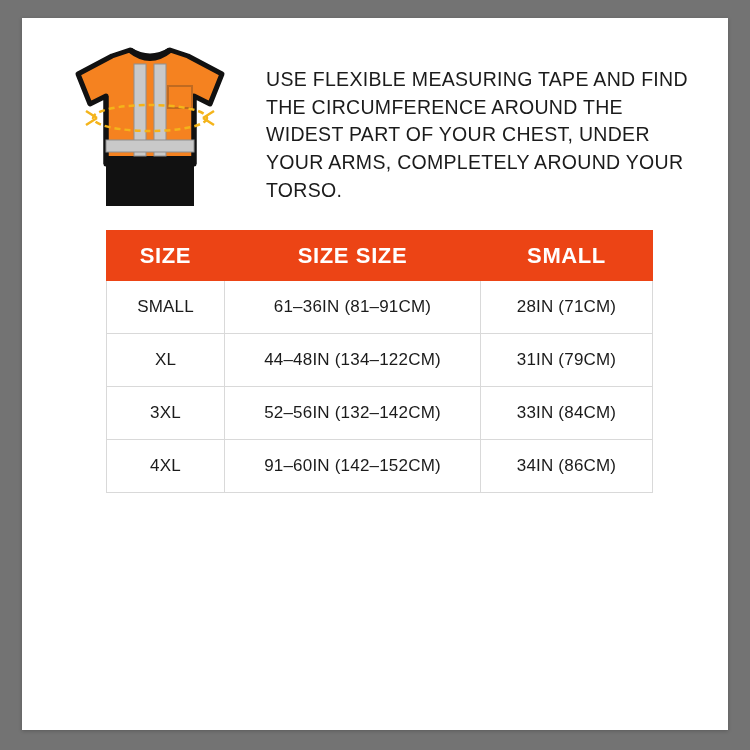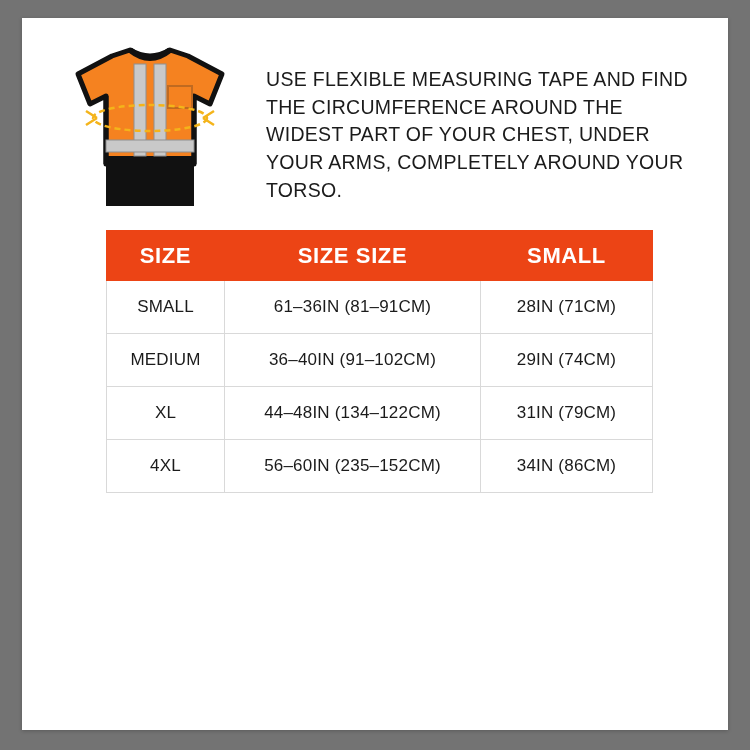--- a/index.html
+++ b/index.html
@@ -143,31 +143,31 @@
           <th>SMALL</th>
         </tr>
       </thead>
       <tbody>
         <tr>
           <td class="cell-size">SMALL</td>
           <td>61–36IN (81–91CM)</td>
           <td>28IN (71CM)</td>
         </tr>
         <tr>
-          <td class="cell-size">MEDIUM</td>
-          <td>36–40IN (91–102CM)</td>
-          <td>29IN (74CM)</td>
-        </tr>
-        <tr>
           <td class="cell-size">XL</td>
           <td>44–48IN (134–122CM)</td>
           <td>31IN (79CM)</td>
         </tr>
         <tr>
+          <td class="cell-size">3XL</td>
+          <td>52–56IN (132–142CM)</td>
+          <td>33IN (84CM)</td>
+        </tr>
+        <tr>
           <td class="cell-size">4XL</td>
-          <td>56–60IN (235–152CM)</td>
+          <td>91–60IN (142–152CM)</td>
           <td>34IN (86CM)</td>
         </tr>
       </tbody>
     </table>
 
   </div>
 </div>
 
 </body></html>

